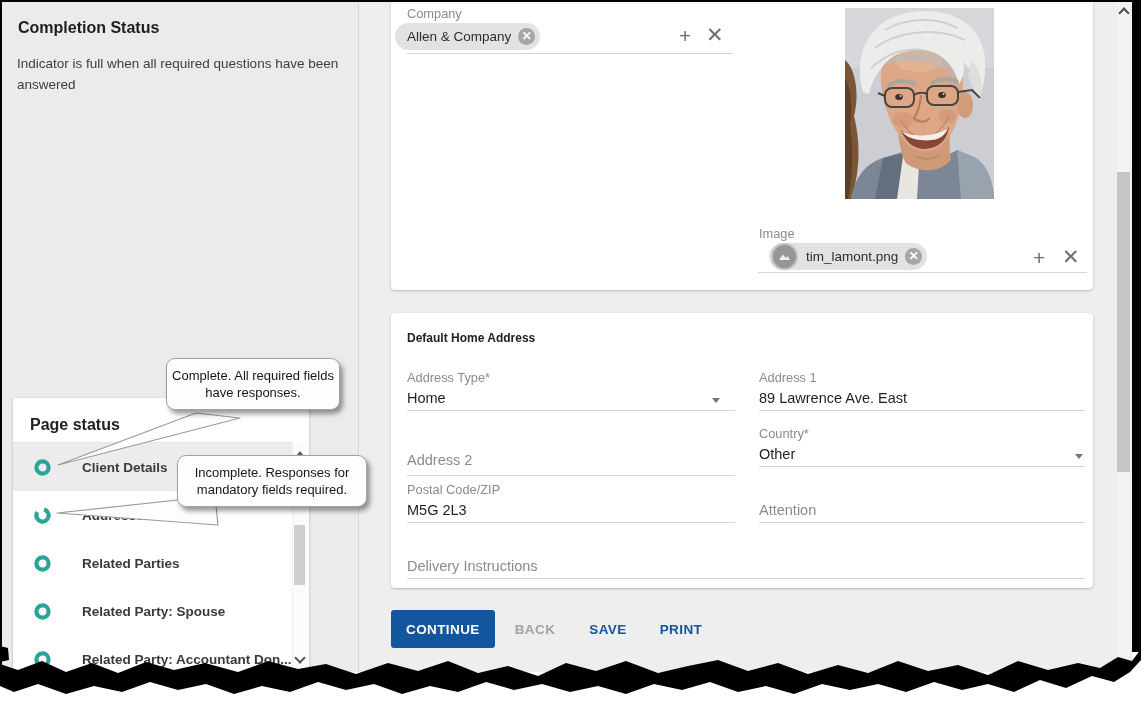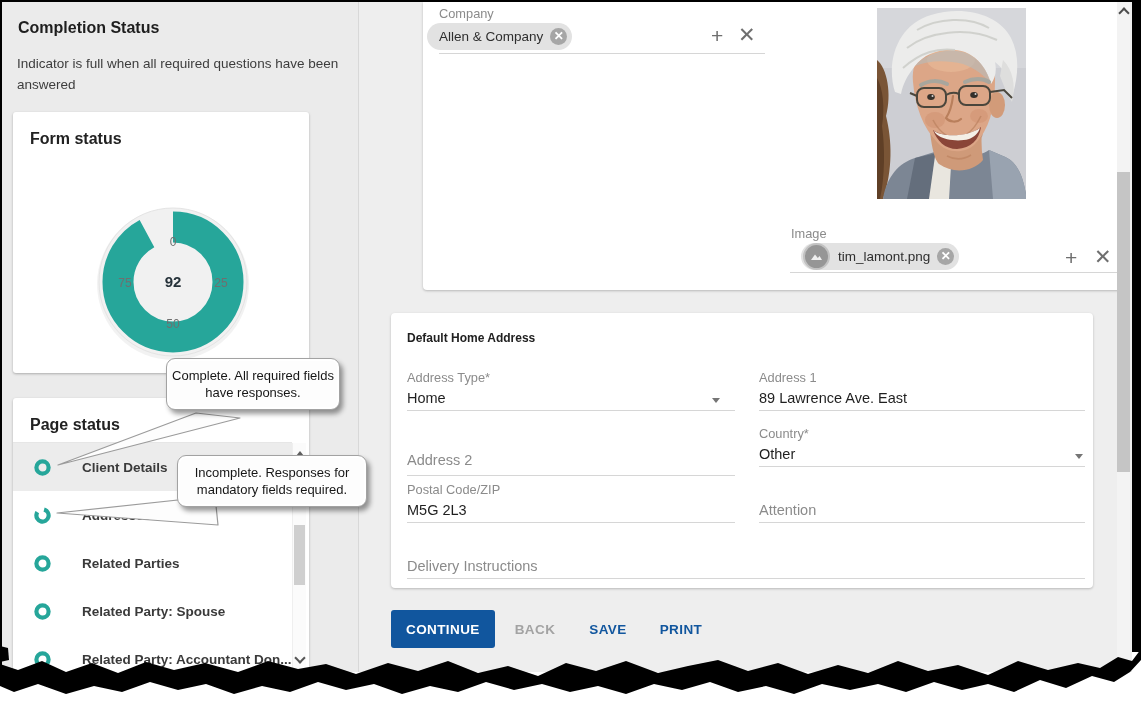--- a/index.html
+++ b/index.html
@@ -33,21 +33,21 @@
   .chev-down{position:absolute;left:3px;top:211px;width:6px;height:6px;border-right:2px solid #555;border-bottom:2px solid #555;transform:rotate(45deg);}
   
   .callout{position:absolute;background:#fdfdfd;border:1px solid #a2a2a2;border-radius:9px;
            box-shadow:inset 0 0 0 2px #fff, 3px 4px 5px rgba(0,0,0,.4);
            padding:8px 4px;text-align:center;font-size:13px;line-height:1.32;color:#161616;z-index:6;}
   #callout-complete{left:164px;top:356px;width:164px;}
   #callout-incomplete{left:175px;top:453px;width:180px;}
   #tails{position:absolute;left:0;top:340px;z-index:5;pointer-events:none;}
   
   .main-card{position:absolute;background:#fff;border-radius:4px;box-shadow:0 1px 3px rgba(0,0,0,.16),0 1px 2px rgba(0,0,0,.08);}
-  #top-card{left:389px;top:0;width:702px;height:288px;border-radius:0 0 4px 4px;margin-left:32px;}
+  #top-card{left:389px;top:0;width:702px;height:288px;border-radius:0 0 4px 4px;}
   #addr-card{left:389px;top:311px;width:702px;height:275px;}
   .f-label{position:absolute;font-size:12.8px;color:#8b8b8b;white-space:nowrap;}
   .f-value{position:absolute;font-size:14.5px;color:#1f1f1f;white-space:nowrap;}
   .f-ph{position:absolute;font-size:14.5px;color:#8b8b8b;white-space:nowrap;}
   .uline{position:absolute;height:1px;background:#d6d6d6;}
   .caret{position:absolute;width:0;height:0;border-left:4.5px solid transparent;border-right:4.5px solid transparent;border-top:5px solid #757575;}
   .chip{position:absolute;height:27px;background:#e2e2e2;border-radius:14px;display:flex;align-items:center;
         font-size:13.5px;color:#2e2e2e;padding:0 5px 0 12px;}
   .chip .txt{white-space:nowrap;}
   .chip-x{margin-left:7px;width:17px;height:17px;border-radius:50%;background:#a6a6a6;color:#fff;
@@ -77,33 +77,20 @@
 <body>
 
 <div id="stage">
 
   <div id="screen">
 
     <div id="sidebar">
       <div class="side-title">Completion Status</div>
       <div class="side-desc">Indicator is full when all required questions have been answered</div>
 
-      <div class="card" id="form-status-card">
-        <div class="card-title">Form status</div>
-        <svg id="gauge" width="186" height="170" viewBox="0 0 186 170">
-          <circle cx="93" cy="87" r="76" fill="rgba(0,0,0,0.05)"></circle>
-          <circle cx="93" cy="85" r="74" fill="#f1f1f1" stroke="#e4e4e4" stroke-width="1"></circle>
-          <circle cx="93" cy="85" r="55" fill="none" stroke="#26a69a" stroke-width="31" stroke-dasharray="317.9 345.6" transform="rotate(-90 93 85)"></circle>
-          <text class="tick" x="93" y="49" text-anchor="middle">0</text>
-          <text class="tick" x="141" y="90" text-anchor="middle">25</text>
-          <text class="tick" x="93" y="131" text-anchor="middle">50</text>
-          <text class="tick" x="45" y="90" text-anchor="middle">75</text>
-          <text class="gauge-val" x="93" y="90" text-anchor="middle">92</text>
-        </svg>
-      </div>
 
       <div class="card" id="page-status-card">
         <div class="card-title">Page status</div>
         <div class="ps-list">
 
           <div class="ps-row selected">
             <svg class="ps-ind" viewBox="0 0 17 17">
               <circle cx="8.5" cy="8.5" r="6.1" fill="none" stroke="#26a69a" stroke-width="4.2"></circle>
             </svg>
             <span class="ps-label">Client Details</span>

